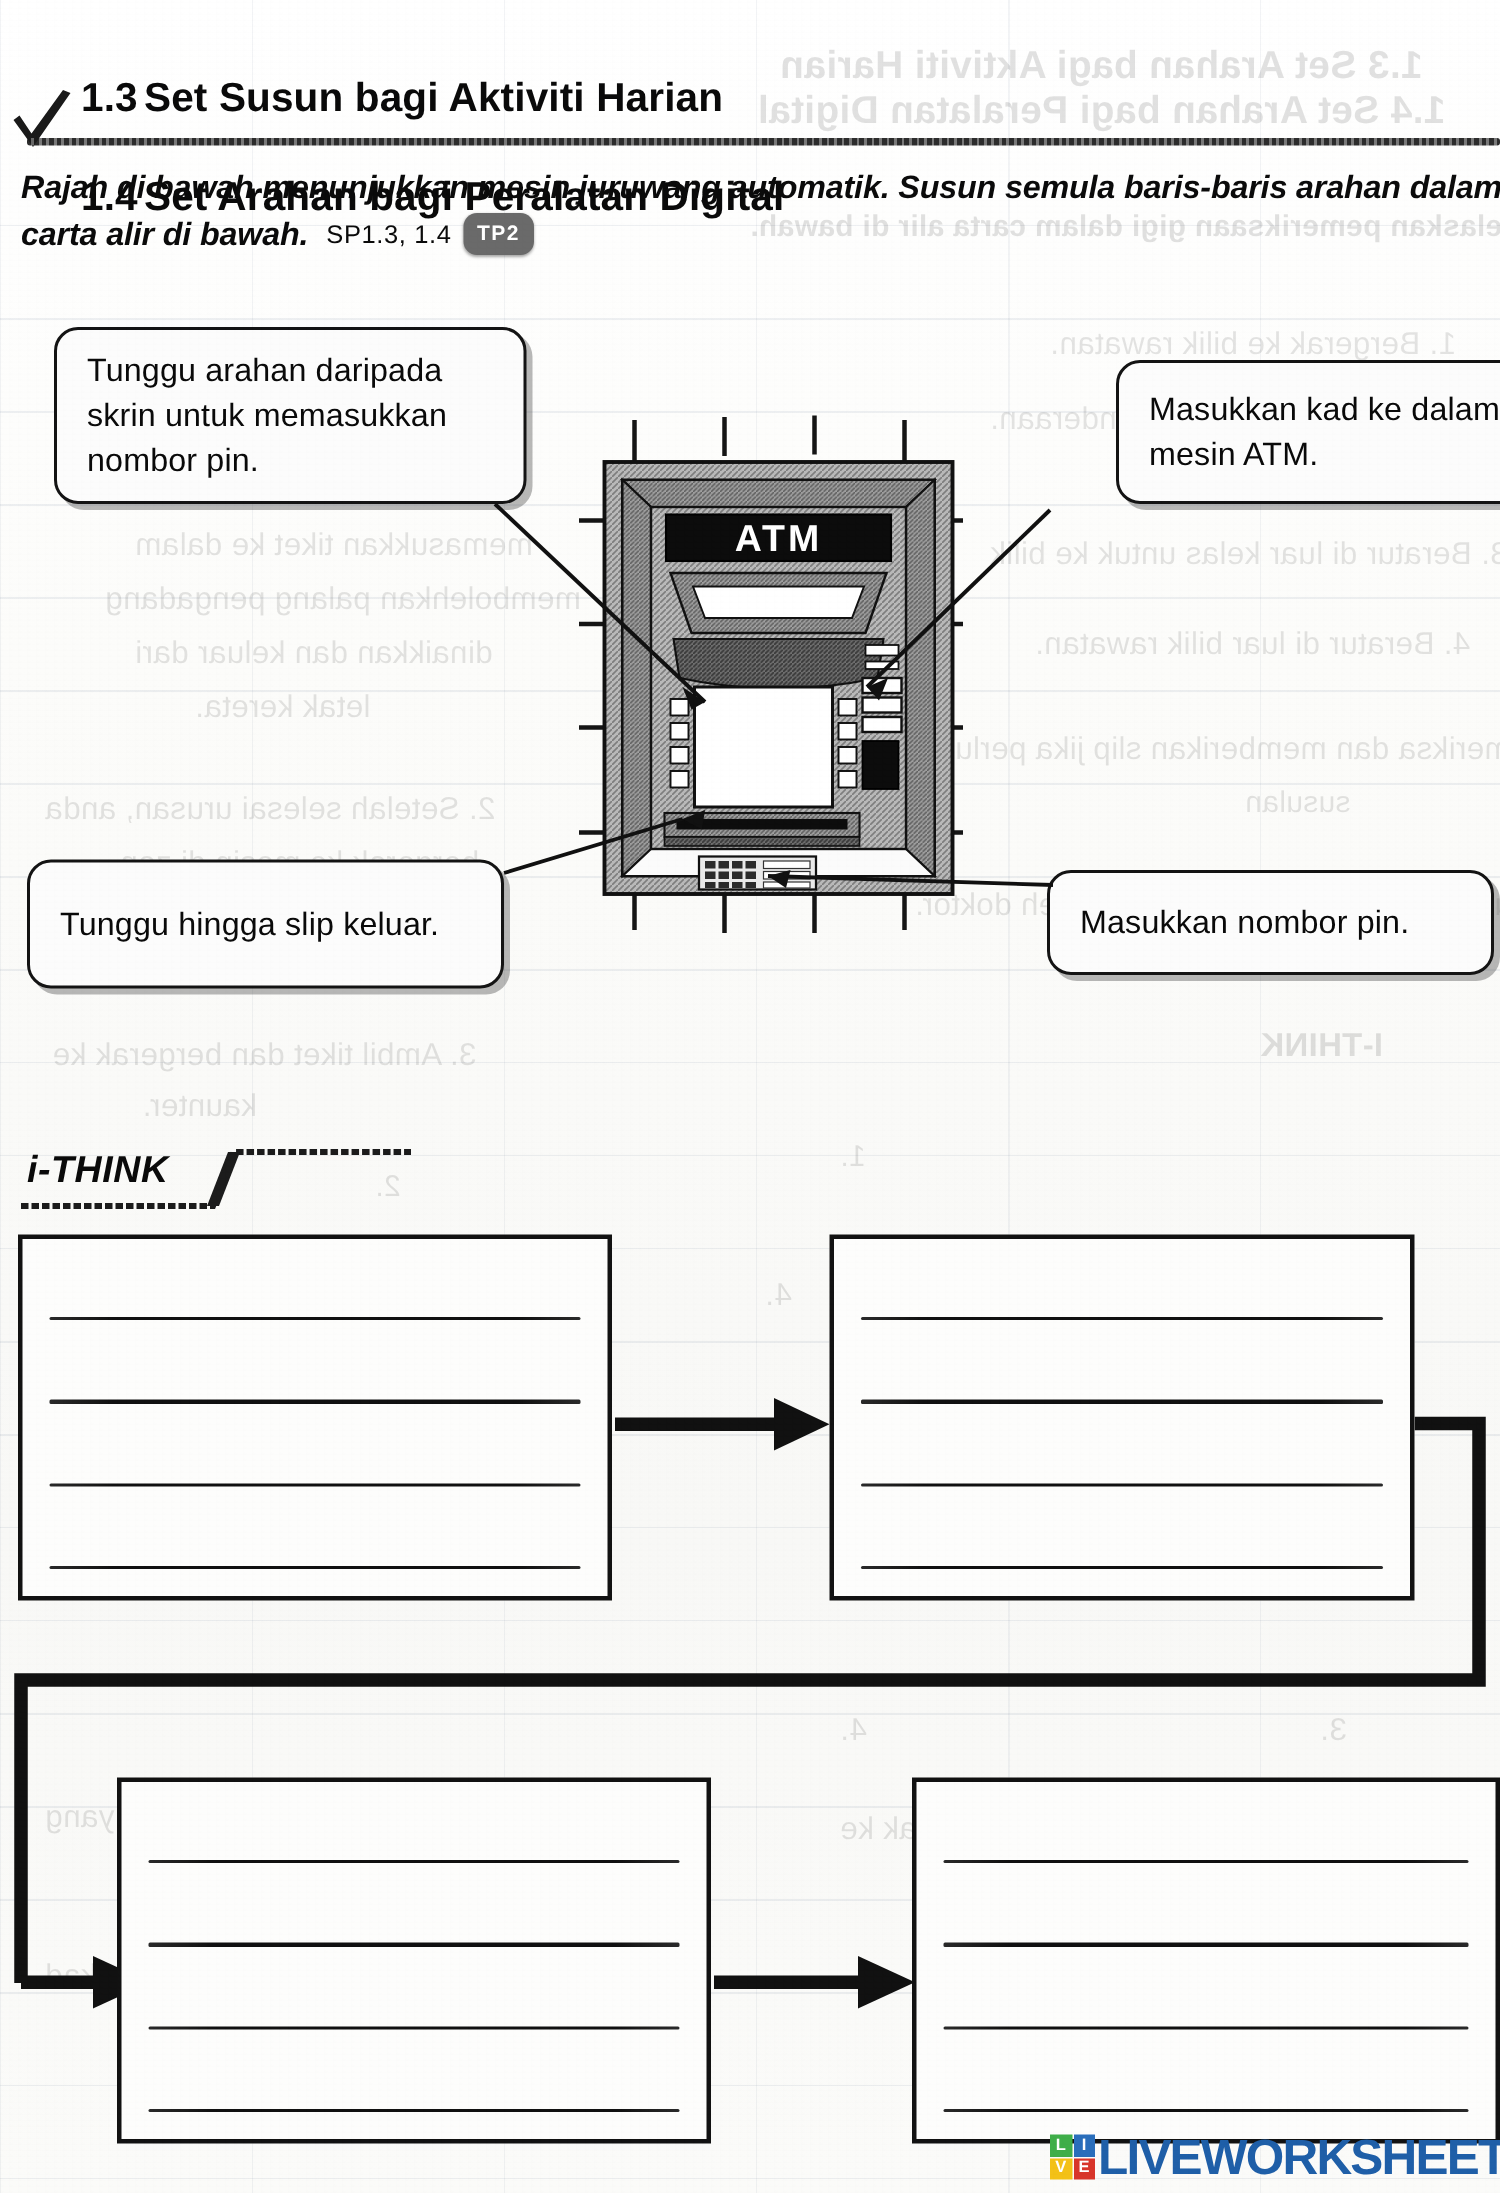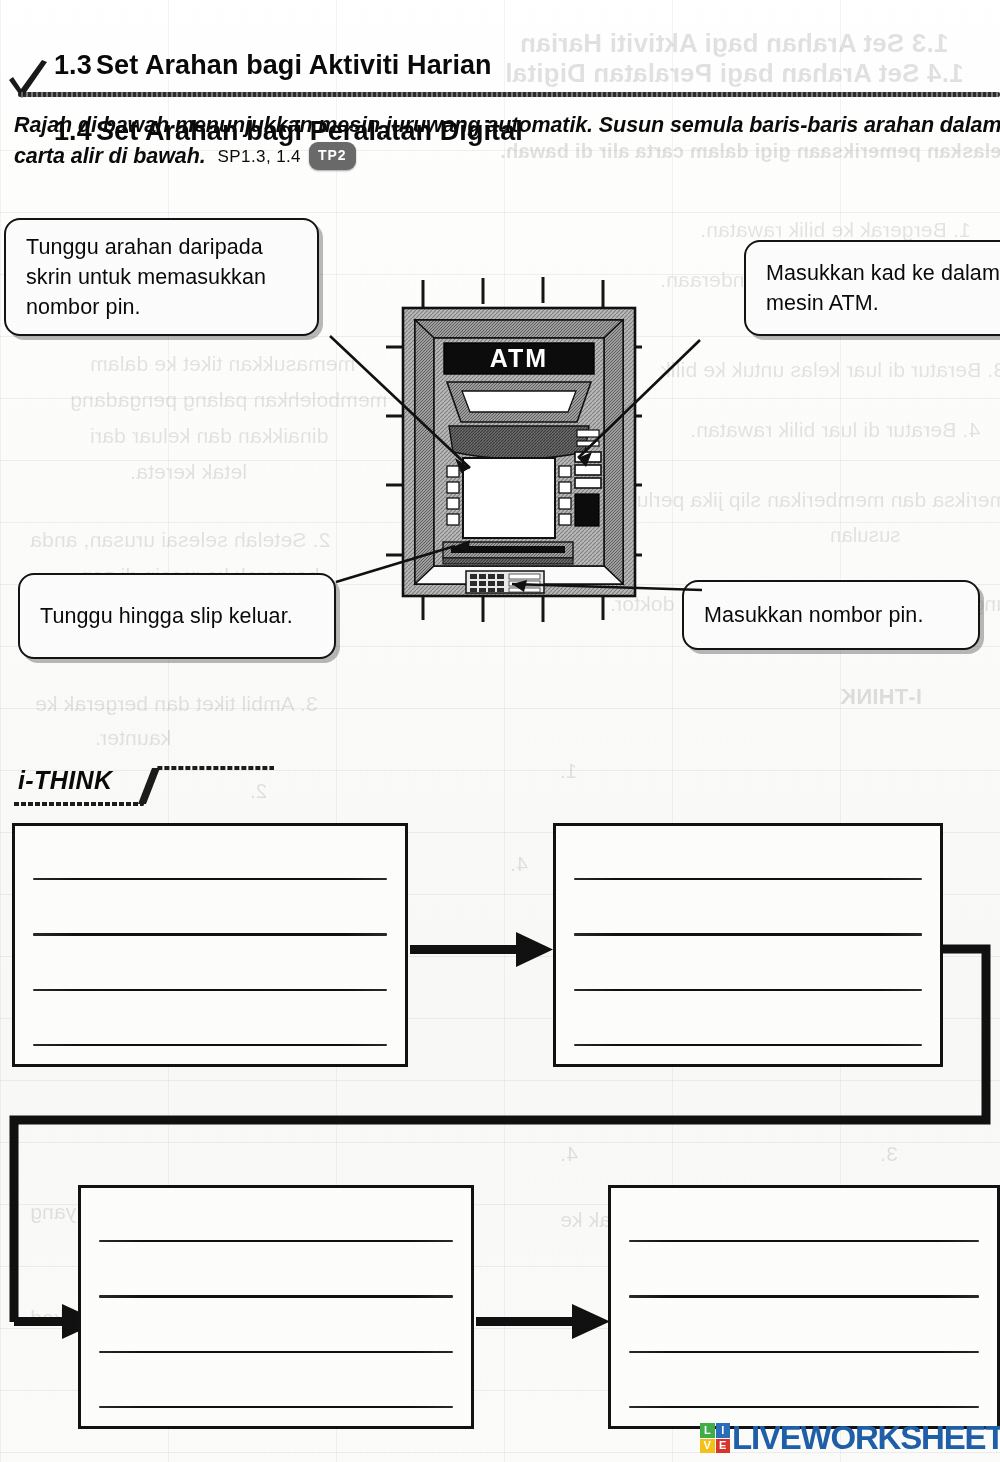--- a/index.html
+++ b/index.html
@@ -116,24 +116,24 @@
     box-shadow:4px 4px 0 rgba(70,70,70,.38);
     display:flex; align-items:center;
     padding:12px 20px;
   }
   .callout span {
     font-size:21.5px;
     line-height:1.40;
     color:#0a0a0a;
     letter-spacing:.1px;
   }
-  #callout-wait-screen { left:4px;  top:218px; width:315px; height:118px; }
+  #callout-wait-screen { left:36px;  top:218px; width:315px; height:118px; }
   #callout-insert-card { left:698px; top:240px; width:290px; height:96px;margin-left:46px; }
   #callout-wait-cash   { left:18px;  top:573px; width:318px; height:86px; }
-  #callout-enter-pin   { left:682px; top:580px; width:298px; height:70px; }
+  #callout-enter-pin   { left:698px; top:580px; width:298px; height:70px; }
 
   
   #atm-stage { position:absolute; left:0; top:190px; width:1000px; height:490px; }
 
   
   #ithink { position:absolute; left:14px; top:760px; width:260px; height:52px; }
   #ithink-label {
     position:absolute; left:4px; top:6px;
     font-style:italic; font-weight:700; font-size:25px;
     letter-spacing:.4px; color:#0a0a0a;
@@ -230,21 +230,21 @@
     <div class="bleed thin" style="left: 30px; top: 1200px; font-size: 21px;">6.   Bayar tiket anda yang</div>
     <div class="bleed thin" style="left: 560px; top: 1208px; font-size: 21px;">6.   Ambil tiket dan bergerak ke</div>
     <div class="bleed thin" style="left: 95px; top: 1234px; font-size: 21px;">anda terkandai skrin.</div>
     <div class="bleed thin" style="left: 130px; top: 1282px; font-size: 21px;">Beratur di luar</div>
     <div class="bleed thin" style="left: 30px; top: 1306px; font-size: 21px;">7.   Menunggu mesin dan kad</div>
     <div class="bleed thin" style="left: 90px; top: 1334px; font-size: 21px;">dengan kotak bergerak menjaga kereta</div>
   </div>
 
 <div id="header">
   <div class="head-line">
-    <span class="head-num">1.3</span><span>Set Arahan bagi Aktiviti Harian</span>
+    <span class="head-num">1.3</span><span>Set Susun bagi Aktiviti Harian</span>
   </div>
   <div class="head-line">
     <span class="head-num">1.4</span><span>Set Arahan bagi Peralatan Digital</span>
   </div>
   <svg id="check" viewBox="0 0 44 46">
     <path d="M3 20 L16 38 L41 2 L36 0 L15 29 L7 17 Z" fill="#1a1a1a"></path>
   </svg>
 </div>
 <div id="head-rule"></div>
 

